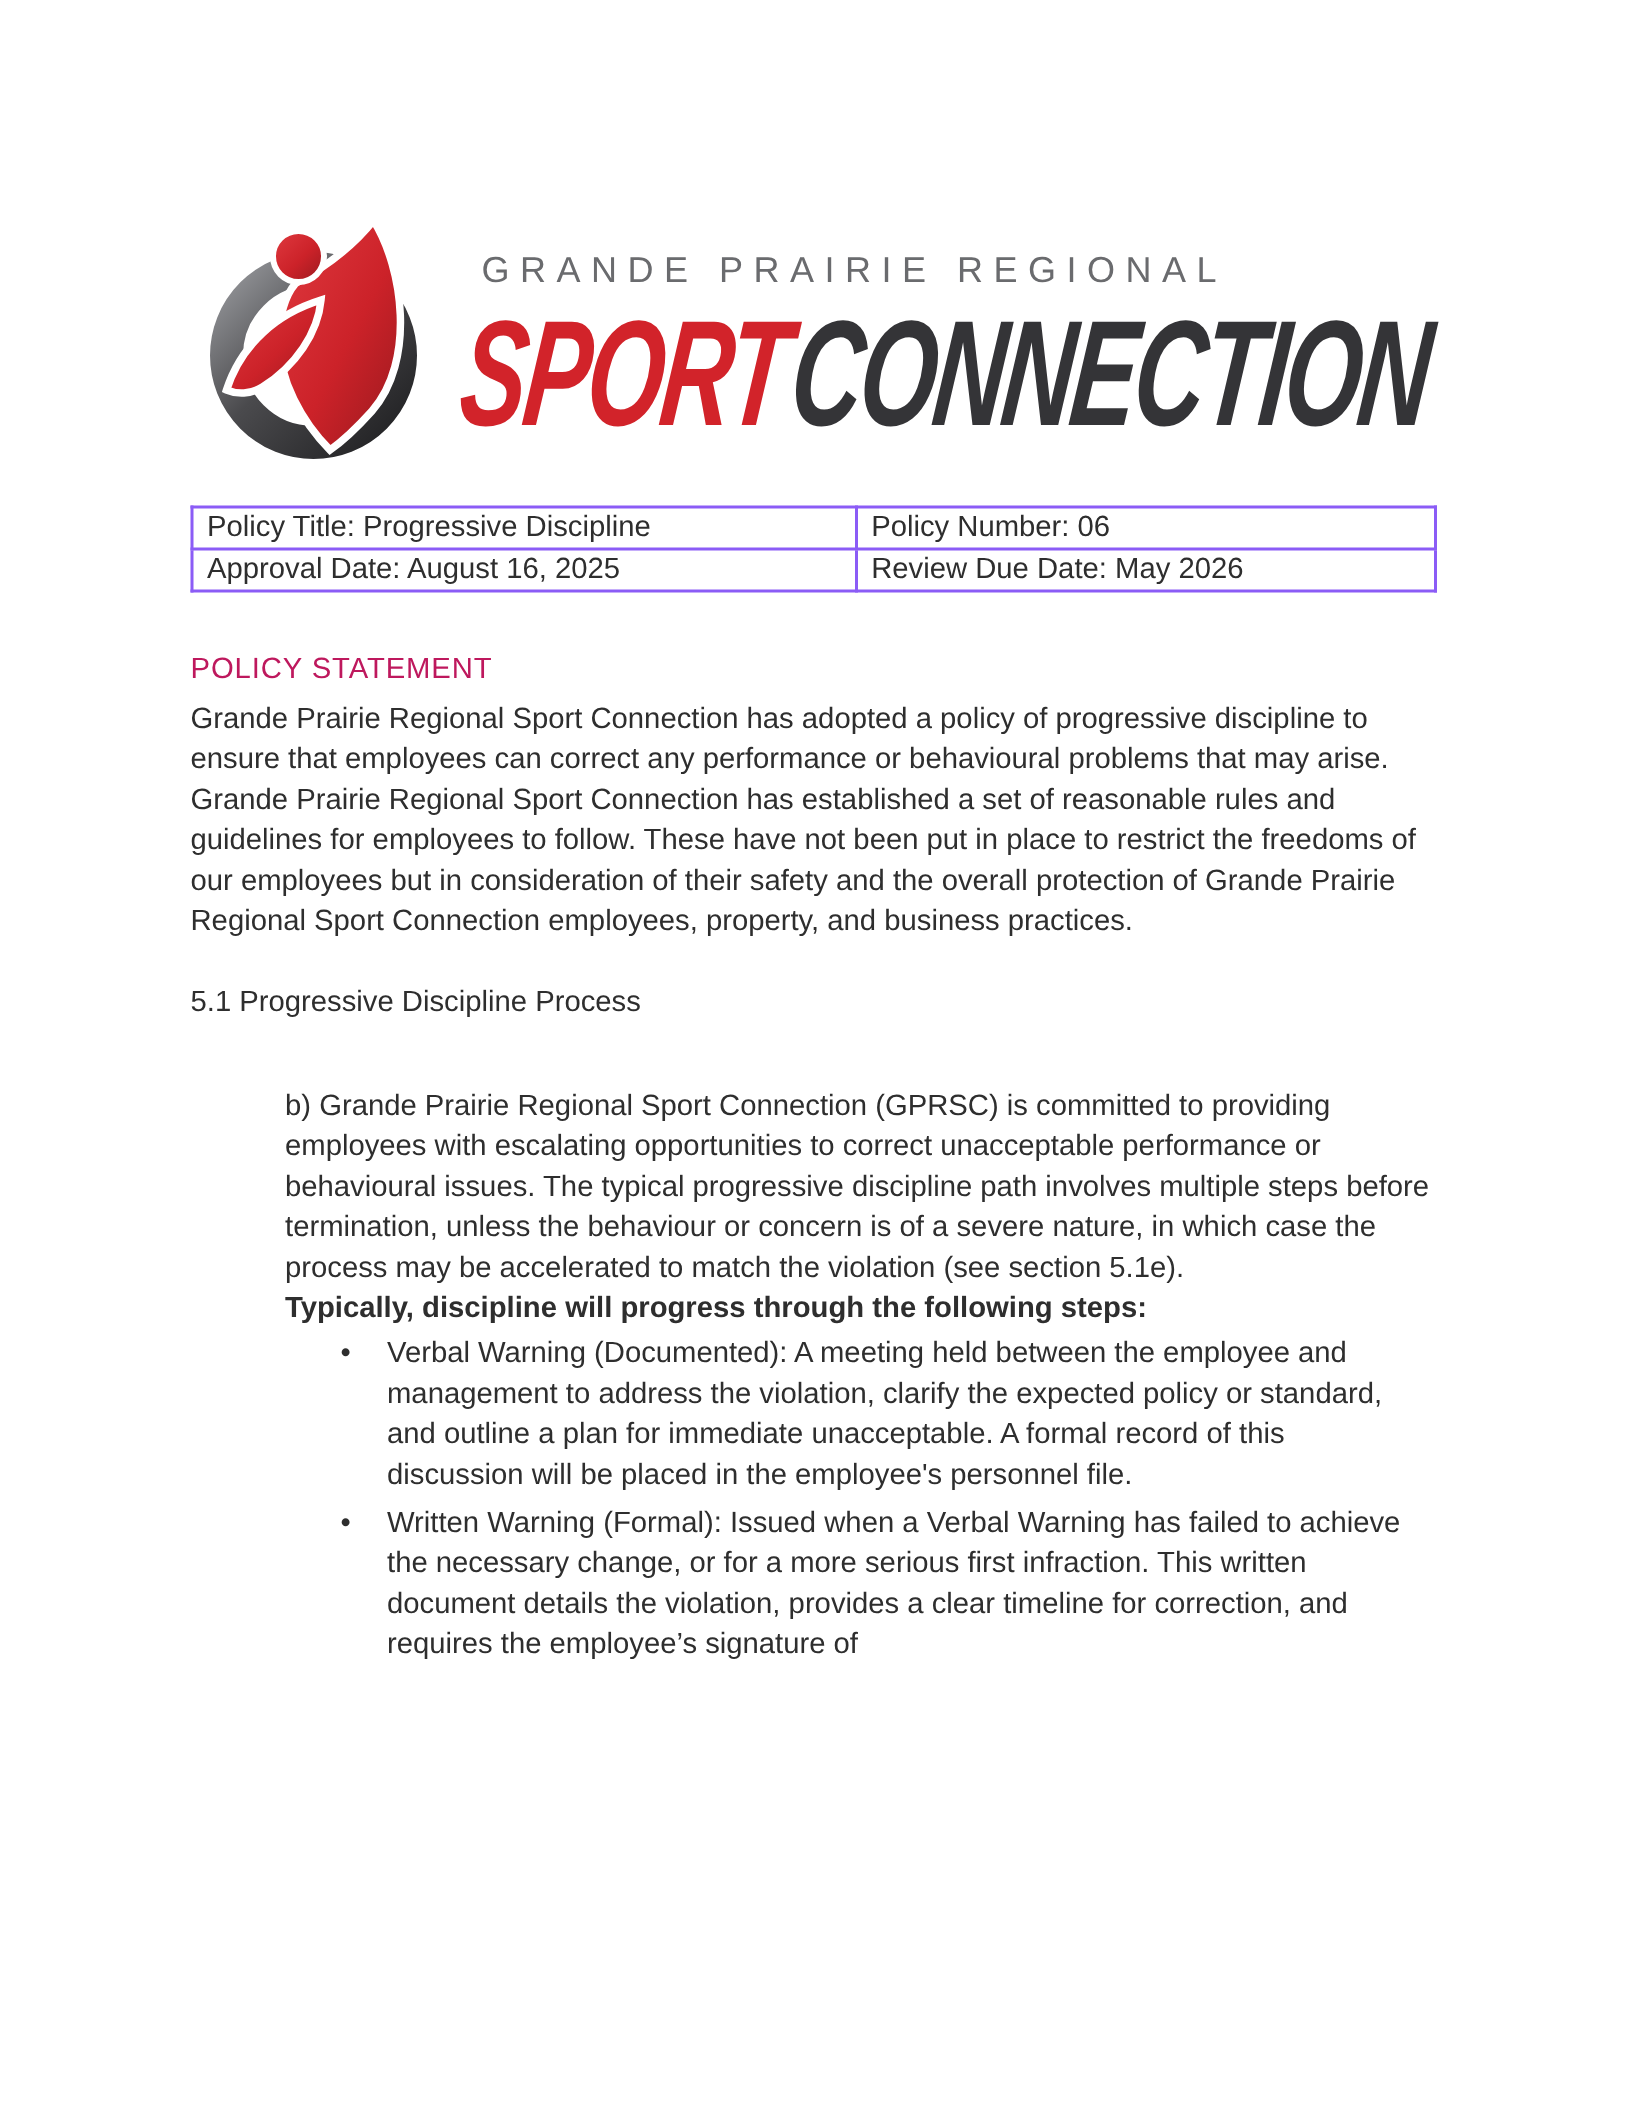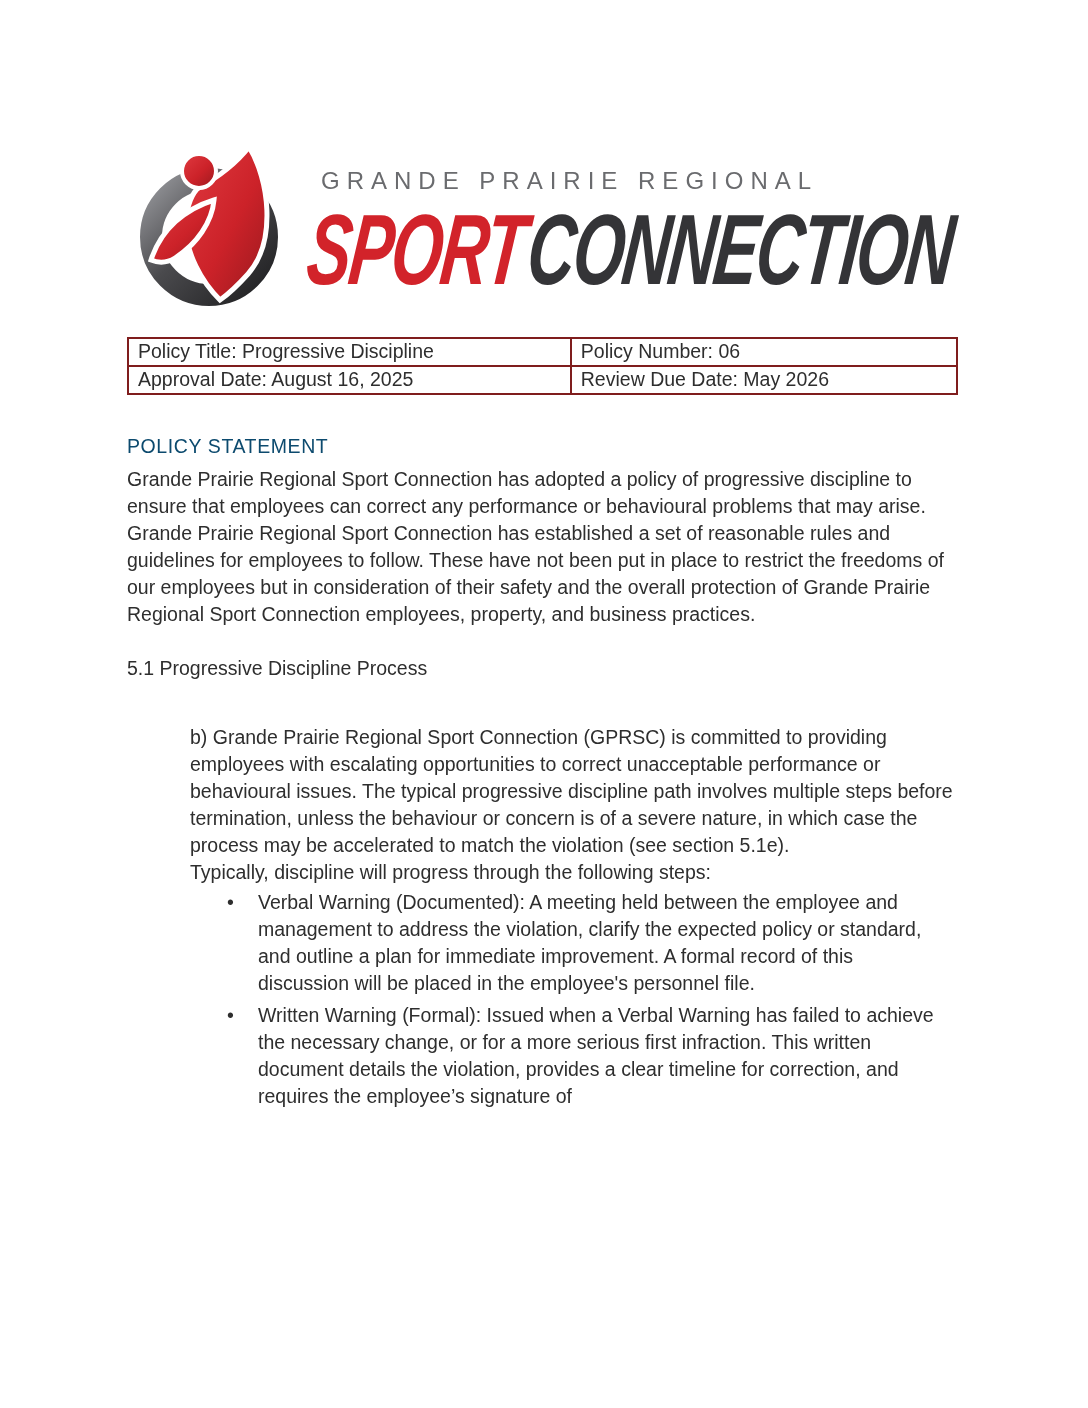--- a/index.html
+++ b/index.html
@@ -50,37 +50,37 @@
   .logo-word-connection { color: #343437; margin-left: 6px; }
 
   
   table.info-table {
     margin-top: 26px;
     width: 831px;
     border-collapse: collapse;
     table-layout: fixed;
   }
   table.info-table td {
-    border: 2px solid #7f1d1d;
+    border: 2px solid #8b5cf6;
     font-size: 19.5px;
     line-height: 21px;
     padding: 2px 9px 3px 9px;
     white-space: nowrap;
     overflow: hidden;
   }
   td.col-left { width: 51%; }
 
   
   .stmt-heading {
     margin: 38px 0 0 0;
     font-size: 19.5px;
     font-weight: normal;
     letter-spacing: 0.6px;
     line-height: 26px;
-    color: #0c4a6e;
+    color: #be185d;
   }
   .para {
     margin: 7px 0 0 0;
     font-size: 19.5px;
     line-height: 27px;
   }
   .section-title {
     margin: 27px 0 0 0;
     font-size: 19.5px;
     font-weight: normal;
@@ -91,20 +91,21 @@
     width: 768px;
     font-size: 19.5px;
     line-height: 27px;
   }
   .clause.b { margin-top: 43px; }
   .steps-intro {
     margin: 0 0 0 63px;
     width: 768px;
     font-size: 19.5px;
     line-height: 27px;
+    font-weight: bold;
   }
   ul.steps {
     margin: 3px 0 0 98px;
     padding: 0;
     width: 712px;
     list-style: none;
   }
   ul.steps li {
     position: relative;
     padding-left: 33px;
@@ -174,21 +175,21 @@
     <p class="para">Grande Prairie Regional Sport Connection has adopted a policy of progressive discipline to ensure that employees can correct any performance or behavioural problems that may arise. Grande Prairie Regional Sport Connection has established a set of reasonable rules and guidelines for employees to follow. These have not been put in place to restrict the freedoms of our employees but in consideration of their safety and the overall protection of Grande Prairie Regional Sport Connection employees, property, and business practices.</p>
 
     <h3 class="section-title">5.1 Progressive Discipline Process</h3>
 
     <p class="clause b">b) Grande Prairie Regional Sport Connection (GPRSC) is committed to providing employees with escalating opportunities to correct unacceptable performance or behavioural issues. The typical progressive discipline path involves multiple steps before termination, unless the behaviour or concern is of a severe nature, in which case the process may be accelerated to match the violation (see section 5.1e).</p>
     <p class="steps-intro">Typically, discipline will progress through the following steps:</p>
 
     <ul class="steps">
       <li>
         <span class="bullet-dot">•</span>
-        <span>Verbal Warning (Documented): A meeting held between the employee and management to address the violation, clarify the expected policy or standard, and outline a plan for immediate improvement. A formal record of this discussion will be placed in the employee's personnel file.</span>
+        <span>Verbal Warning (Documented): A meeting held between the employee and management to address the violation, clarify the expected policy or standard, and outline a plan for immediate unacceptable. A formal record of this discussion will be placed in the employee's personnel file.</span>
       </li>
       <li>
         <span class="bullet-dot">•</span>
         <span>Written Warning (Formal): Issued when a Verbal Warning has failed to achieve the necessary change, or for a more serious first infraction. This written document details the violation, provides a clear timeline for correction, and requires the employee’s signature of</span>
       </li>
     </ul>
 
   </div>
 </div>
 

